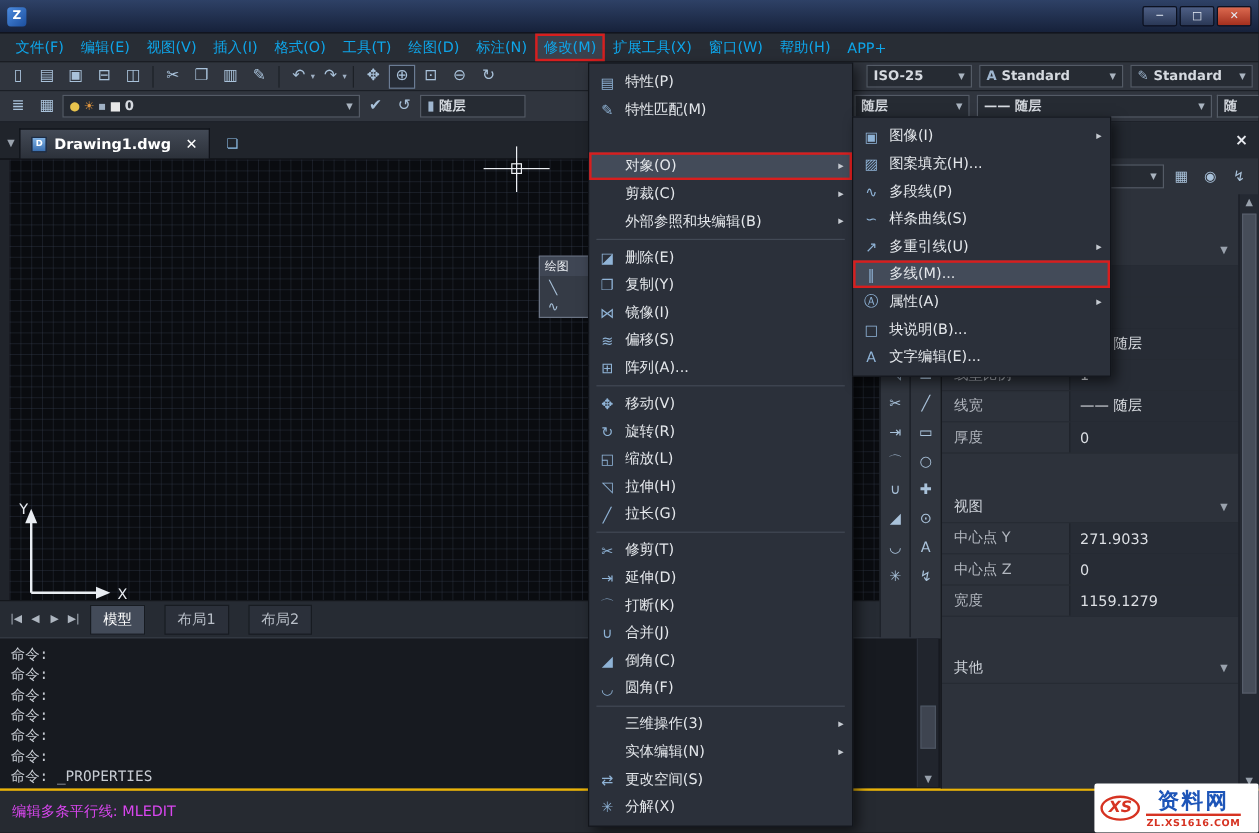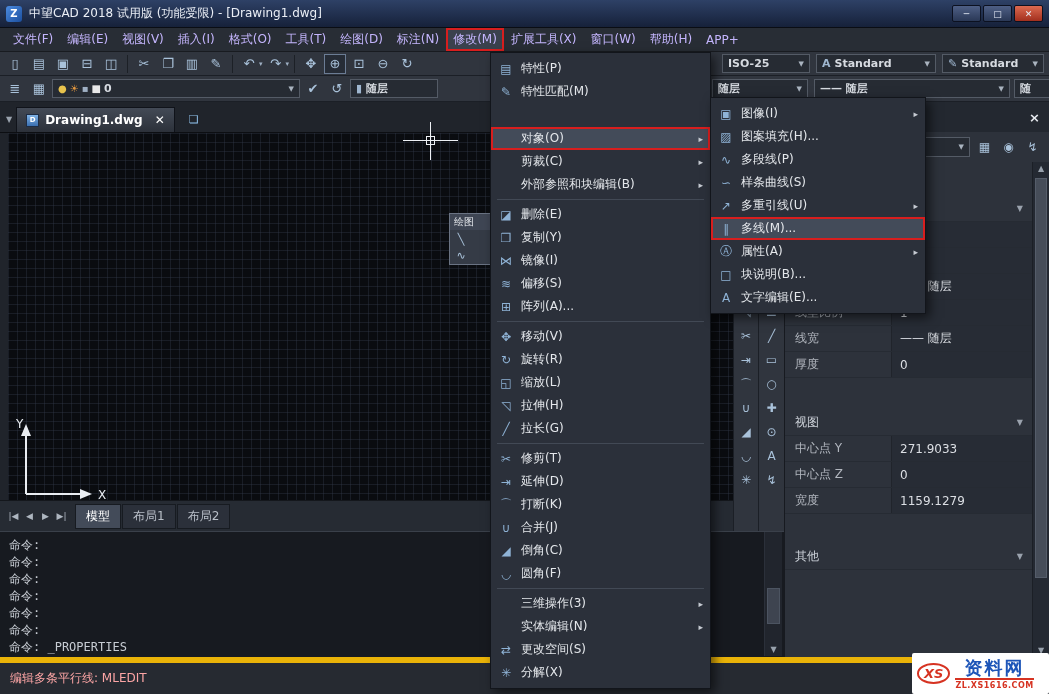--- a/index.html
+++ b/index.html
@@ -16,21 +16,21 @@
   .title-text{color:#eaeef5;font-size:12px;}
   .win-btns{margin-left:auto;display:flex;gap:2px;}
   .win-btn{width:29px;height:17px;display:flex;align-items:center;justify-content:center;
     font-size:9px;color:#e6ecf6;background:linear-gradient(#4e5f85,#2a3856);
     border:1px solid #0c1120;border-radius:2px;}
   .win-btn.close{background:linear-gradient(#dc6a50,#a22f1e);}
 
   
   .menubar{position:absolute;left:0;top:28px;width:1049px;height:24px;background:#282d35;
     border-bottom:1px solid #181b20;display:flex;align-items:stretch;padding-left:6px;}
-  .menubar-item{display:flex;align-items:center;padding:0 7px;color:#c4b5fd;white-space:nowrap;}
+  .menubar-item{display:flex;align-items:center;padding:0 7px;color:#0ea5e9;white-space:nowrap;}
   .menubar-item.open{background:#3a414d;}
   .red-ring{outline:2px solid #d81e1e;outline-offset:-2px;}
 
   
   .tbrow{position:absolute;left:0;width:1049px;background:#30353e;border-bottom:1px solid #1b1f26;
     display:flex;align-items:center;gap:2px;padding:0 4px;}
   #toolbar1{top:52px;height:24px;}
   #toolbar2{top:76px;height:26px;}
   .tb-icons{display:flex;align-items:center;gap:2px;}
   .tb-icon{width:22px;height:20px;display:flex;align-items:center;justify-content:center;
@@ -83,21 +83,21 @@
   
   .command{position:absolute;left:0;top:531px;width:784px;height:126px;background:#171a20;
     border-top:1px solid #3a404a;padding:5px 0 0 9px;
     font-family:"DejaVu Sans Mono","Liberation Mono",monospace;color:#c7ccd3;font-size:12px;line-height:17px;}
   .cmd-scrollbar{position:absolute;left:764px;top:532px;width:18px;height:124px;background:#21252d;border-left:1px solid #2b303a;}
   .cmd-thumb{position:absolute;left:2px;right:2px;top:56px;height:36px;background:#3e4450;border:1px solid #4c5461;}
   .cmd-down{position:absolute;bottom:2px;left:0;right:0;text-align:center;font-size:8px;color:#98a1ac;}
 
   
   .statusbar{position:absolute;left:0;top:657px;width:1049px;height:37px;background:#262a31;
-    border-top:6px solid #eab308;display:flex;align-items:center;padding-left:10px;color:#fca5a5;}
+    border-top:2px solid #eab308;display:flex;align-items:center;padding-left:10px;color:#d946ef;}
 
   
   .toolcol{position:absolute;top:102px;height:429px;background:#30353e;border-left:1px solid #1b1f26;
     display:flex;flex-direction:column;align-items:center;padding-top:8px;gap:4px;}
   #toolcol1{left:733px;width:25px;}
   #toolcol2{left:758px;width:26px;}
   .tc-icon{width:20px;height:20px;display:flex;align-items:center;justify-content:center;color:#a9c2da;font-size:12px;}
 
   
   .panel{position:absolute;left:784px;top:102px;width:265px;height:555px;background:#2d323b;border-left:1px solid #171a20;}
@@ -148,21 +148,20 @@
   .wm-name{color:#1d55b8;font-size:18px;font-weight:bold;letter-spacing:2px;line-height:20px;}
   .wm-url{color:#d63322;font-size:8px;font-weight:bold;border-top:2px solid #d63322;padding-top:1px;letter-spacing:.5px;}
 </style>
 </head>
 <body>
 
 <div id="root">
 
   <div class="titlebar">
     <span class="app-icon">Z</span>
-    <span class="title-text">中望CAD 2018 试用版 (功能受限) - [Drawing1.dwg]</span>
     <div class="win-btns">
       <span class="win-btn">─</span>
       <span class="win-btn">□</span>
       <span class="win-btn close">✕</span>
     </div>
   </div>
 
   <div class="menubar" id="menubar-items">
       <div class="menubar-item">文件(F)</div>
       <div class="menubar-item">编辑(E)</div>
@@ -275,21 +274,21 @@
     <text x="88" y="83" fill="#e9edf2" font-size="12">X</text>
   </svg>
 
   <div class="layout-strip">
     <span id="layout-nav" style="display:flex;gap:1px;">
         <span class="nav-btn">|◀</span>
         <span class="nav-btn">◀</span>
         <span class="nav-btn">▶</span>
         <span class="nav-btn">▶|</span>
       </span>
-    <span id="layout-tabs" style="display:flex;gap:1px;margin-left:4px;">
+    <span id="layout-tabs" style="display:flex;gap:16px;margin-left:4px;">
         <span class="layout-tab active">模型</span>
         <span class="layout-tab">布局1</span>
         <span class="layout-tab">布局2</span>
       </span>
   </div>
 
   <div class="command" id="cmd-lines">
       <div class="cmd-line">命令:</div>
       <div class="cmd-line">命令:</div>
       <div class="cmd-line">命令:</div>

